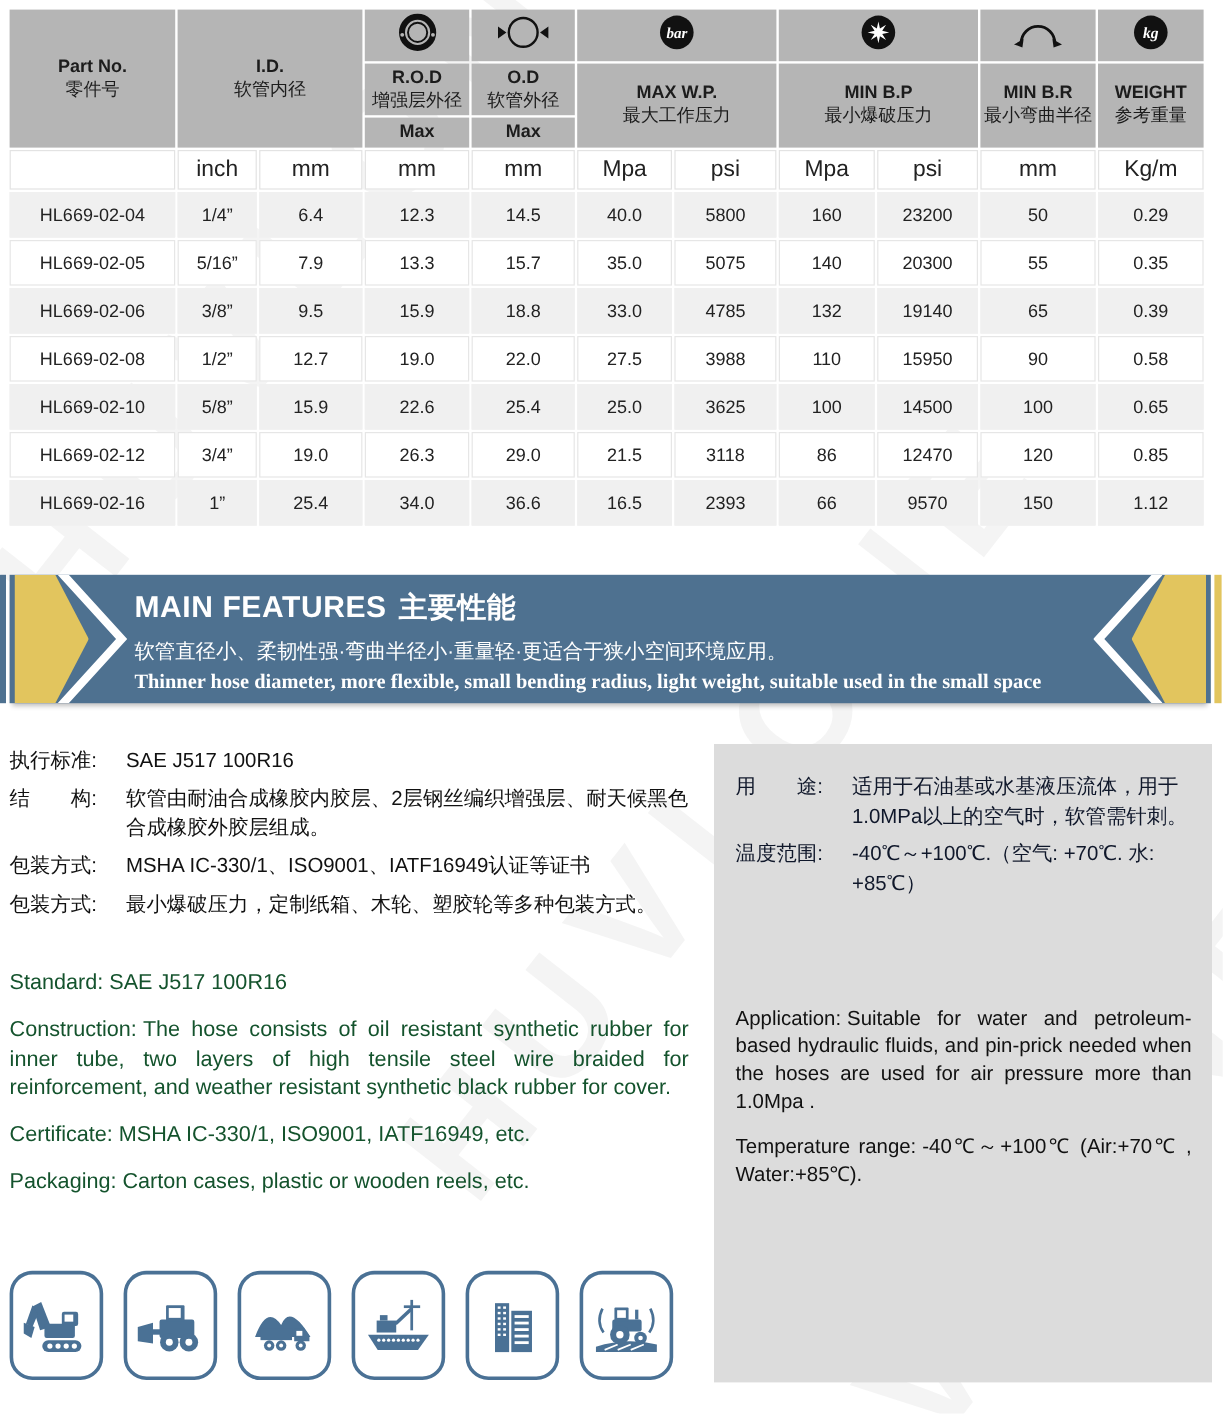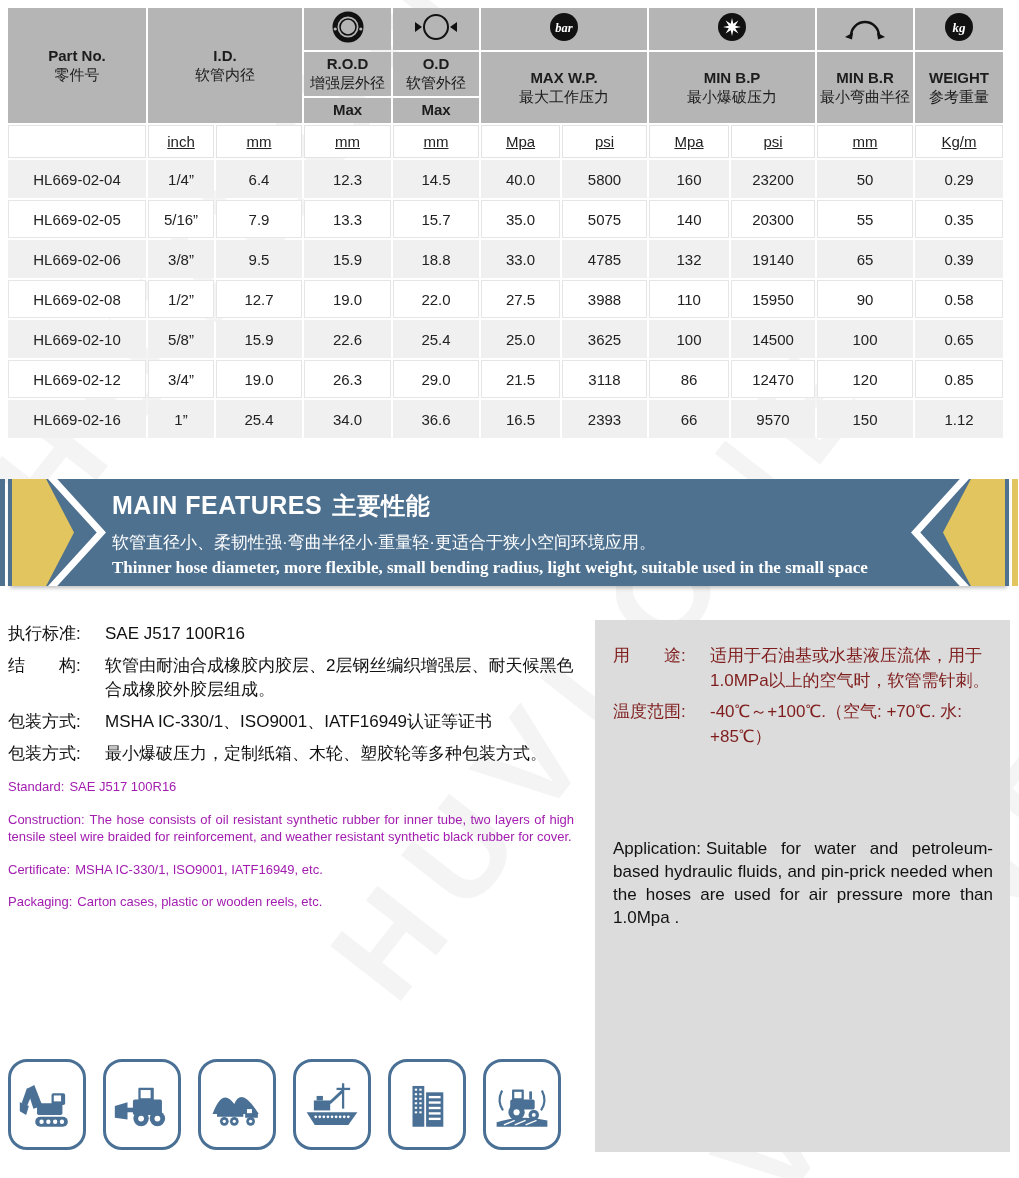--- a/index.html
+++ b/index.html
@@ -21,21 +21,21 @@
   table.spec th,table.spec td{padding:0;text-align:center;vertical-align:middle;}
   th.hdr{background:#b5b5b5;font-size:15px;font-weight:600;color:#1c1c1c;line-height:1.25;}
   th.hdr .cn{font-weight:500;font-size:15px;}
   th.icon-cell{background:#b5b5b5;height:28px;}
   th.lbl-cell{height:42px;}
   th.max-cell{height:25px;font-weight:600;margin-left:39px;}
   th.span-cell{height:69px;}
   th.tall-cell{height:115px;}
   tr.units td{
     background:#ffffff;border:1px solid #e3e3e3;height:31px;
-    font-size:15px;color:#222;text-decoration:underline;
+    font-size:19px;color:#222;
   }
   tbody.rows td{
     border:1px solid #e6e6e6;height:36px;font-size:15px;color:#222;background:#fff;
   }
   tbody.rows tr:nth-child(odd) td{background:#f0f0f0;border-color:#f0f0f0;}
   
   .edge-bar-left{position:absolute;left:0;top:479px;width:5px;height:107px;background:#4e7190;z-index:2;}
   .edge-bar-right{position:absolute;left:1012px;top:479px;width:6px;height:107px;background:#e2c55e;z-index:2;}
   .banner{
     position:absolute;left:8px;top:479px;width:1001px;height:107px;background:#4e7190;z-index:2;
@@ -50,23 +50,23 @@
   .chev-white-right{position:absolute;right:40px;top:0;width:58px;height:100%;background:#ffffff;
     clip-path:polygon(100% 0,84% 0,0 50%,84% 100%,100% 100%,16% 50%);}
   .banner-text{position:absolute;left:104px;top:11px;color:#ffffff;}
   .banner-title{font-size:25px;font-weight:bold;letter-spacing:0.5px;}
   .banner-title .cn{font-size:24px;margin-left:10px;}
   .banner-cn{font-size:17px;margin-top:9px;}
   .banner-en{font-family:"Liberation Serif",serif;font-weight:bold;font-size:17px;margin-top:4px;text-align:center;}
   
   .specs-cn{position:absolute;left:8px;top:622px;width:577px;font-size:17px;color:#111;z-index:2;}
   .panel{position:absolute;left:595px;top:620px;width:415px;height:532px;background:#dcdcdc;z-index:2;}
-  .panel-cn{position:absolute;left:18px;top:24px;width:382px;font-size:17px;color:#7f1d1d;}
+  .panel-cn{position:absolute;left:18px;top:24px;width:382px;font-size:17px;color:#0f172a;}
   .panel-en{position:absolute;left:18px;top:218px;width:380px;font-size:17px;color:#111;}
-  .specs-en{position:absolute;left:8px;top:778px;width:566px;font-size:13px;color:#a21caf;z-index:2;}
+  .specs-en{position:absolute;left:8px;top:806px;width:566px;font-size:18px;color:#14532d;z-index:2;}
   .spec-item-flex{display:flex;line-height:1.45;margin-bottom:7px;justify-content:center;}
   .spec-item-flex .spec-label{flex:0 0 97px;white-space:pre;}
   .spec-item-flex .spec-text{flex:1;}
   .spec-item-block{margin-bottom:15px;line-height:1.35;text-align:justify;}
   .spec-item-block .spec-label{margin-right:5px;}
   
   .app-icons{position:absolute;left:8px;top:1059px;display:flex;gap:17px;z-index:2;}
   .tile{
     width:72px;height:85px;border:3px solid #4a7195;border-radius:19px;background:#fff;
     display:flex;align-items:center;justify-content:center;
@@ -333,20 +333,21 @@
         <span class="spec-label">用　　途: </span>
         <span class="spec-text">适用于石油基或水基液压流体，用于1.0MPa以上的空气时，软管需针刺。</span>
       </div>
       <div class="spec-item-flex">
         <span class="spec-label">温度范围: </span>
         <span class="spec-text">-40℃～+100℃.（空气: +70℃. 水: +85℃）</span>
       </div>
     </div>
   <div class="panel-en">
       <div class="spec-item-block"><span class="spec-label">Application:</span><span class="spec-text">Suitable for water and petroleum-based hydraulic fluids, and pin-prick needed when the hoses are used for air pressure more than 1.0Mpa .</span></div>
+      <div class="spec-item-block"><span class="spec-label">Temperature range:</span><span class="spec-text">-40℃～+100℃ (Air:+70℃ , Water:+85℃).</span></div>
     </div>
 </div>
 
 <div class="app-icons">
   <div class="tile">
     <svg width="58" height="58" viewBox="0 0 64 64">
       <polygon class="blue" points="10,14 18,10 27,33 17,36"></polygon>
       <polygon class="blue" points="10,13 4,30 10,33 15,21"></polygon>
       <polygon class="blue" points="2,29 12,33 9,43 2,39"></polygon>
       <rect class="blue" x="21" y="30" width="28" height="13" rx="2"></rect>

